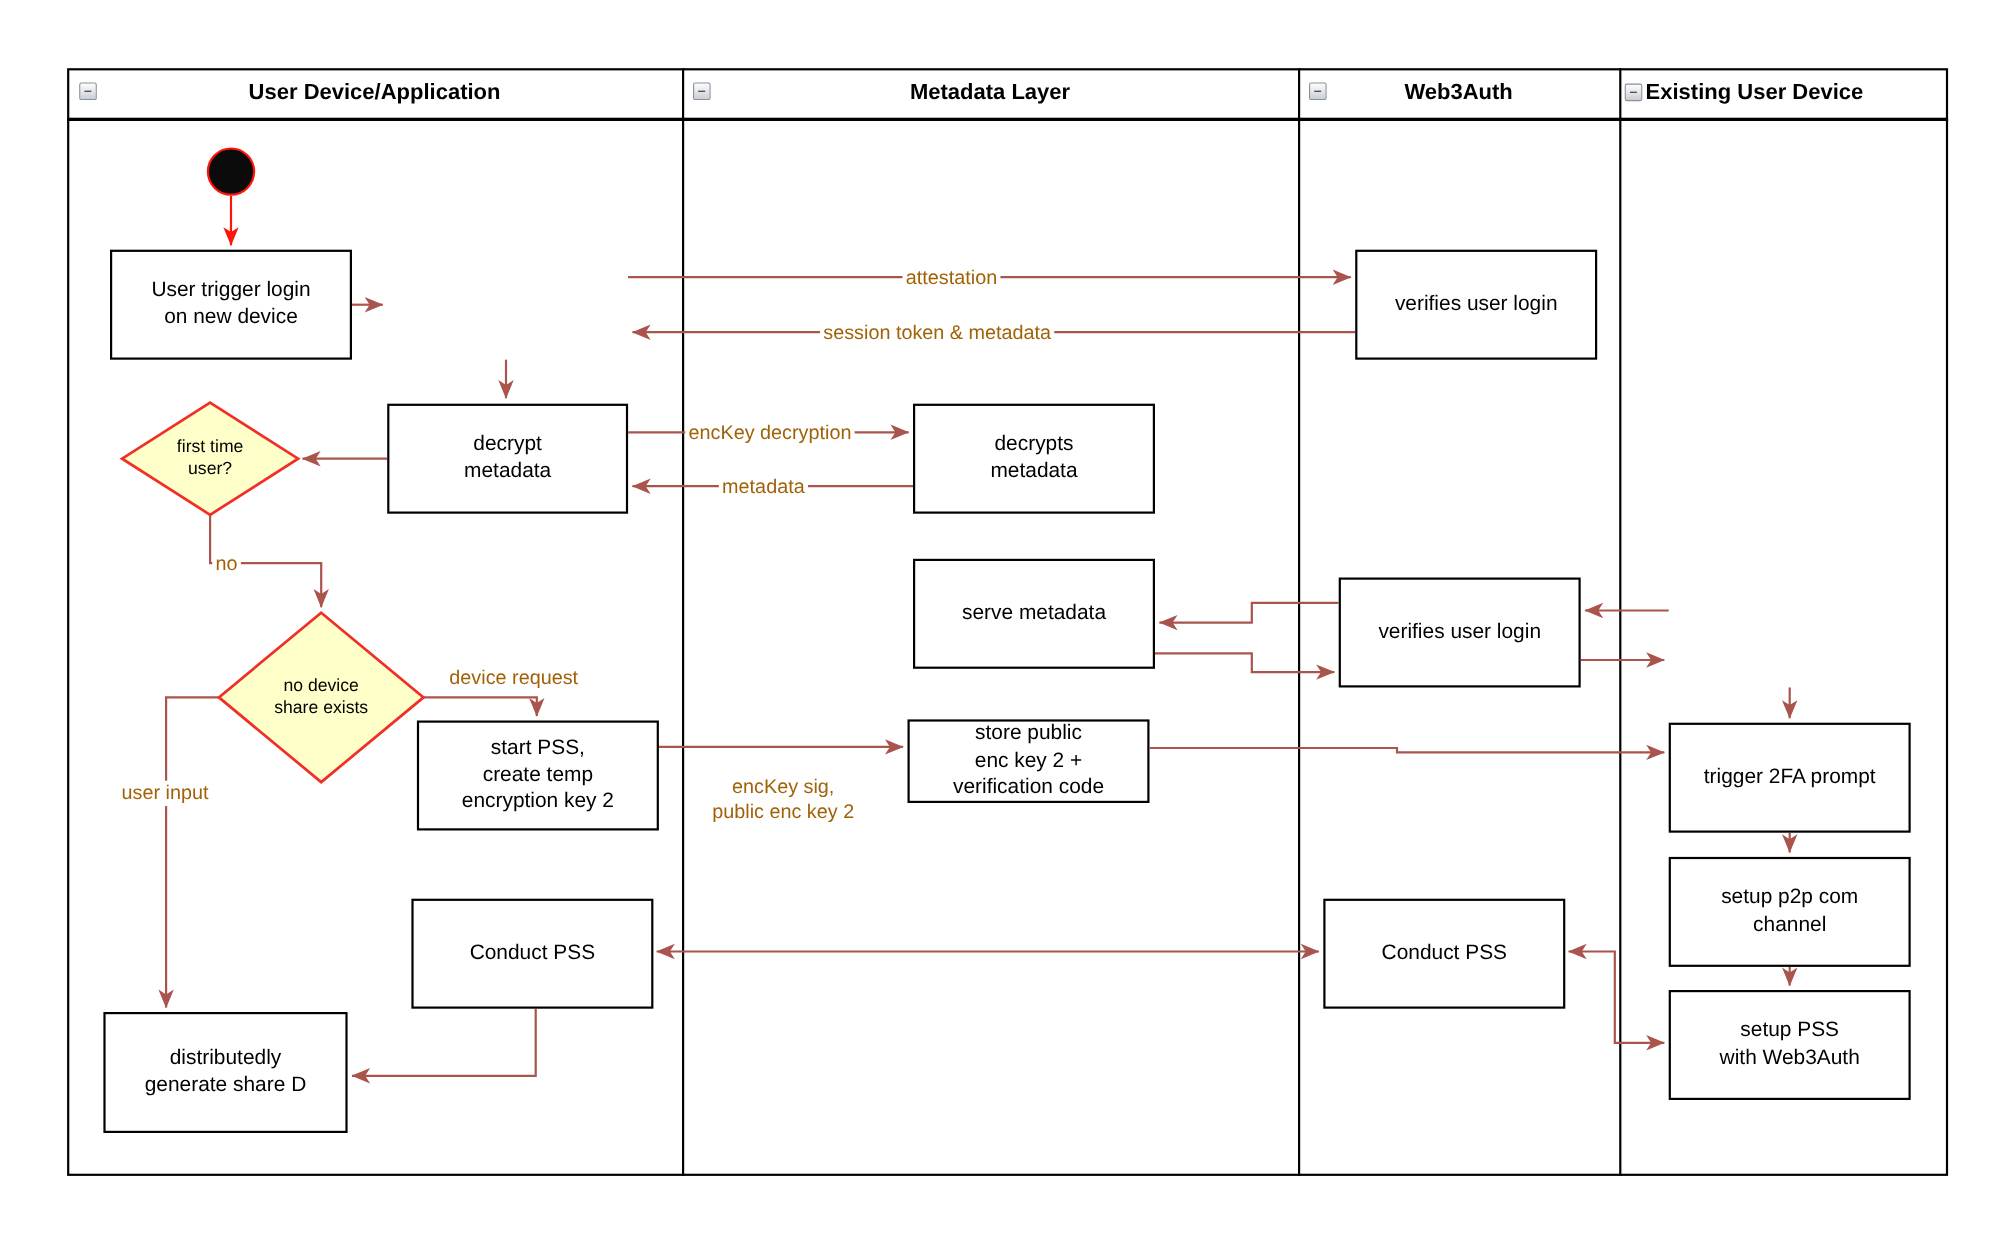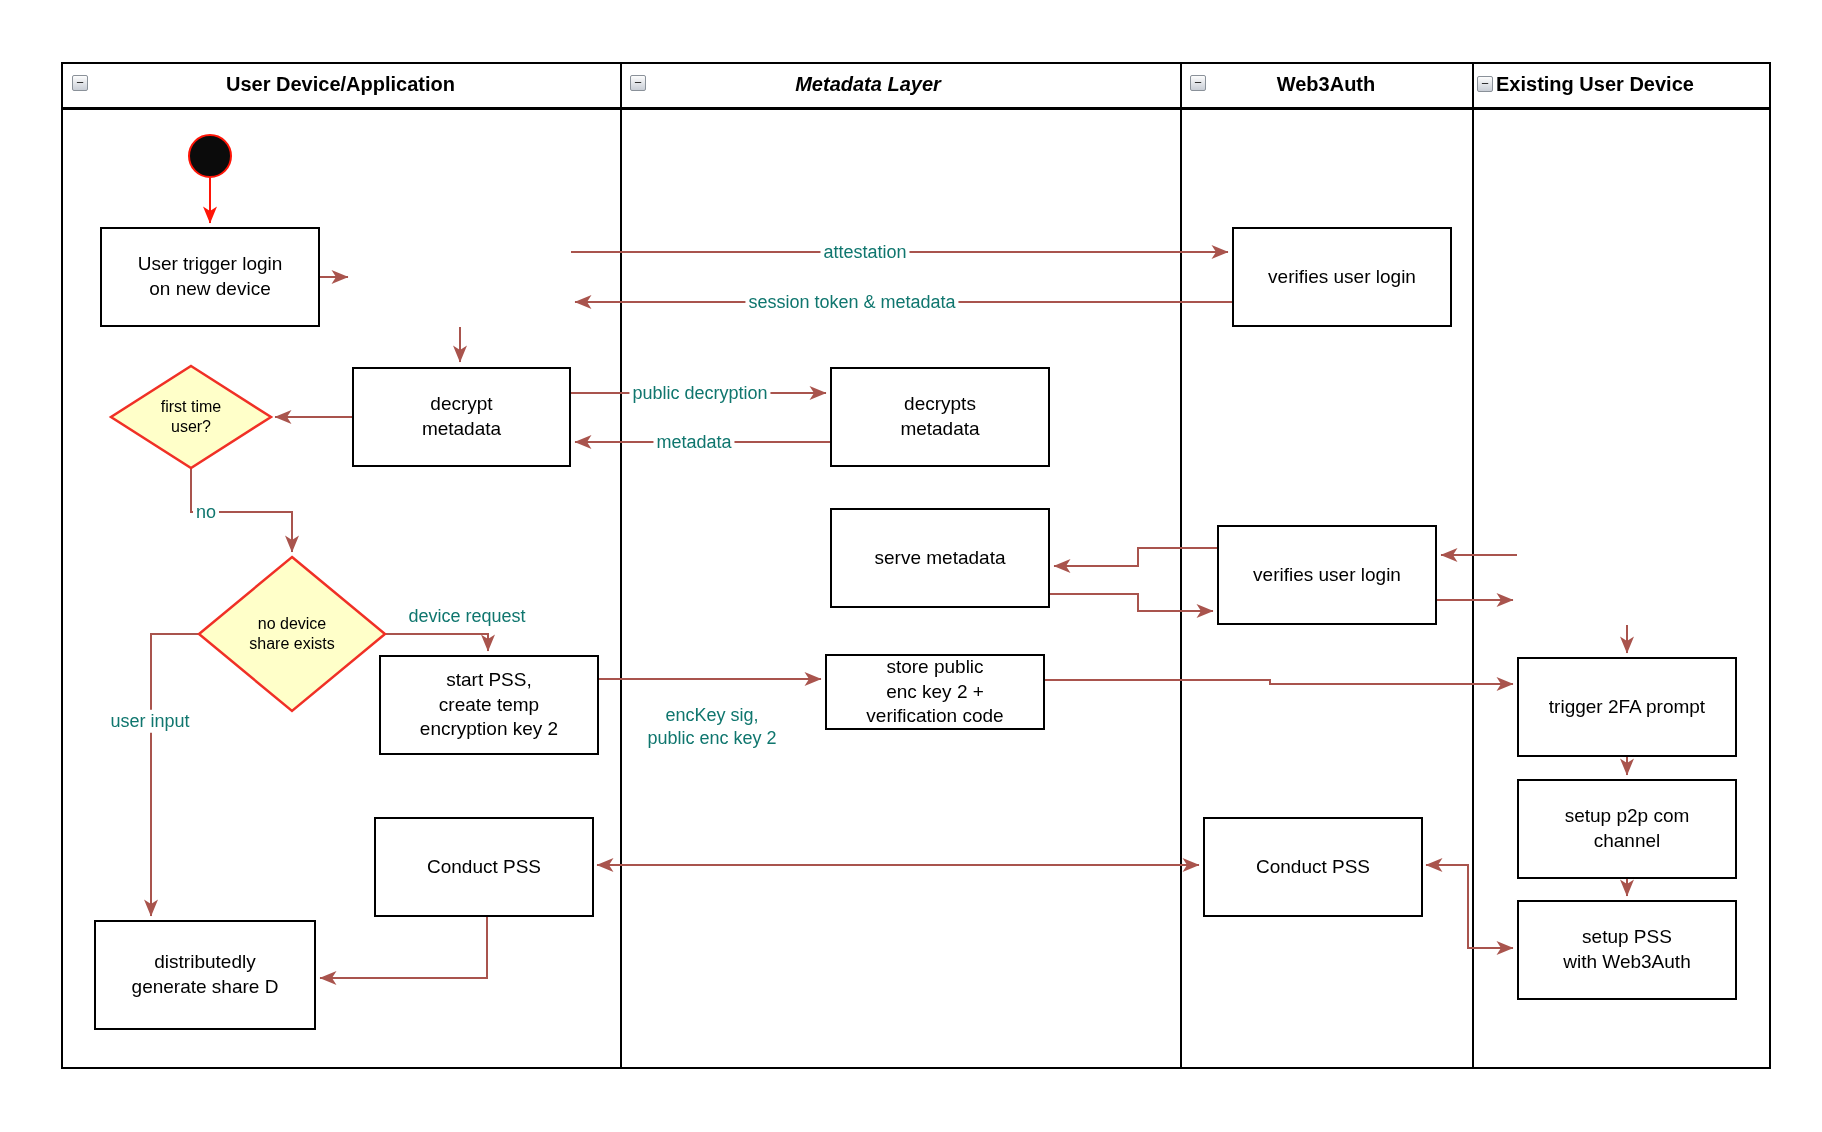--- a/index.html
+++ b/index.html
@@ -25,40 +25,40 @@
   svg.edges .ah{fill:var(--connector);} svg.edges .ahr{fill:var(--start-arrow);}
   svg.edges .diamond{fill:var(--diamond-fill);stroke:#f03026;stroke-width:2.5;}
   .node{position:absolute;border:2px solid var(--box-border);background:#fff;display:flex;
         align-items:center;justify-content:center;text-align:center;font-size:19px;line-height:1.3;
         color:#000;white-space:pre-line;box-sizing:border-box;z-index:2;}
   .start-circle{position:absolute;left:188px;top:134px;width:44px;height:44px;border-radius:50%;
                 background:#0b0b0b;border:2.5px solid var(--start-arrow);box-sizing:border-box;z-index:2;}
   .dlabel{position:absolute;transform:translate(-50%,-50%);text-align:center;font-size:16px;
           line-height:1.25;color:#000;white-space:pre-line;z-index:3;}
   .elabel{position:absolute;transform:translate(-50%,-50%);text-align:center;font-size:18px;
-          color:#0f766e;background:#fff;padding:0 3px;white-space:pre-line;line-height:1.25;z-index:3;}
+          color:#a16207;background:#fff;padding:0 3px;white-space:pre-line;line-height:1.25;z-index:3;}
 </style>
 </head>
 <body>
 
 <div class="canvas">
 
   <div class="frame"></div>
   <div class="hline"></div>
   <div class="vsep" style="left:620px;"></div>
   <div class="vsep" style="left:1180px;"></div>
   <div class="vsep" style="left:1472px;"></div>
 
   <div class="collapse-btn" style="left:72px;top:75px;">−</div>
   <div class="collapse-btn" style="left:630px;top:75px;">−</div>
   <div class="collapse-btn" style="left:1190px;top:75px;">−</div>
   <div class="collapse-btn" style="left:1477px;top:76px;">−</div>
 
   <div class="lane-title" style="left:61px;width:559px;border-radius:21px;">User Device/Application</div>
-  <div class="lane-title" style="left:588px;width:560px;font-style:italic;">Metadata Layer</div>
+  <div class="lane-title" style="left:620px;width:560px;">Metadata Layer</div>
   <div class="lane-title" style="left:1180px;width:292px;">Web3Auth</div>
   <div class="lane-title left" style="left:1496px;width:275px;">Existing User Device</div>
 
   <svg class="edges" width="1822" height="1132">
     <defs>
       <marker id="ah" markerUnits="userSpaceOnUse" markerWidth="20" markerHeight="16" refX="17.5" refY="8" orient="auto">
         <path class="ah" d="M1,1 L18,8 L1,15 L5.5,8 Z"></path>
       </marker>
       <marker id="ahs" markerUnits="userSpaceOnUse" markerWidth="20" markerHeight="16" refX="17.5" refY="8" orient="auto-start-reverse">
         <path class="ah" d="M1,1 L18,8 L1,15 L5.5,8 Z"></path>
@@ -123,21 +123,21 @@
   <div class="node" style="left:94px;top:920px;width:222px;height:110px;">distributedly
 generate share D</div>
 
   <div class="dlabel" style="left:191px;top:417px;">first time
 user?</div>
   <div class="dlabel" style="left:292px;top:634px;">no device
 share exists</div>
 
   <div class="elabel" style="left:865px;top:252px;">attestation</div>
   <div class="elabel" style="left:852px;top:302px;">session token &amp; metadata</div>
-  <div class="elabel" style="left:700px;top:393px;">public decryption</div>
+  <div class="elabel" style="left:700px;top:393px;">encKey decryption</div>
   <div class="elabel" style="left:694px;top:442px;">metadata</div>
   <div class="elabel" style="left:206px;top:512px;">no</div>
   <div class="elabel" style="left:467px;top:616px;">device request</div>
   <div class="elabel" style="left:712px;top:680px;margin-top:46px;">encKey sig,
 public enc key 2</div>
   <div class="elabel" style="left:150px;top:721px;">user input</div>
 
 </div>
 
 </body></html>

